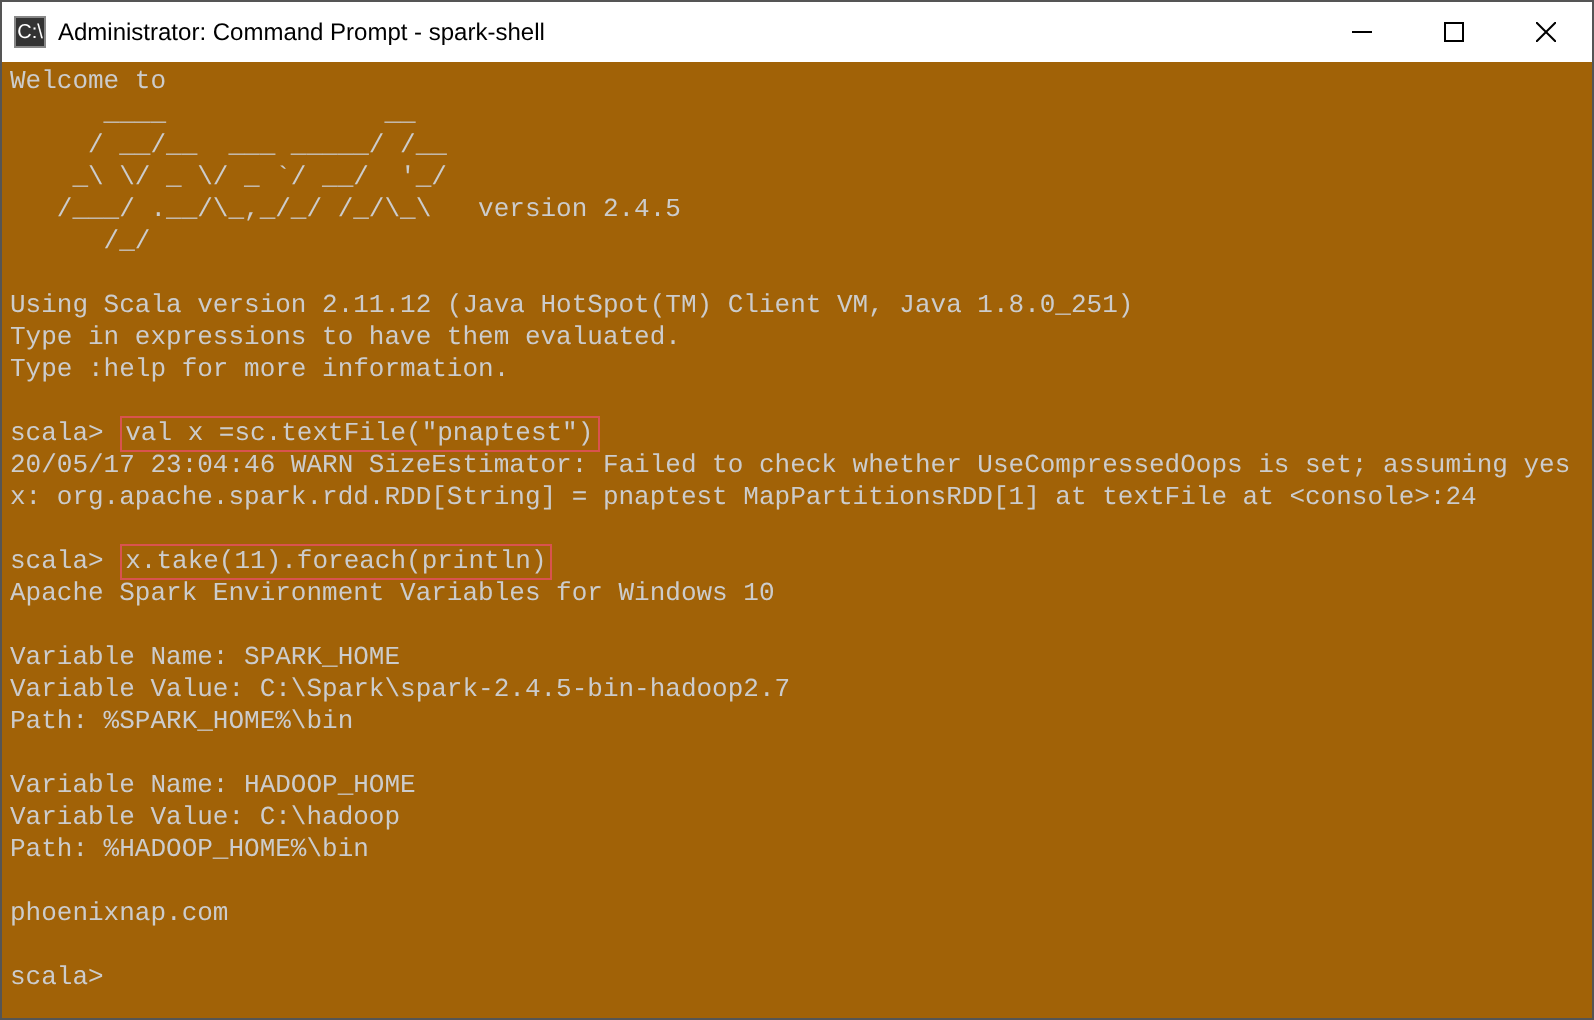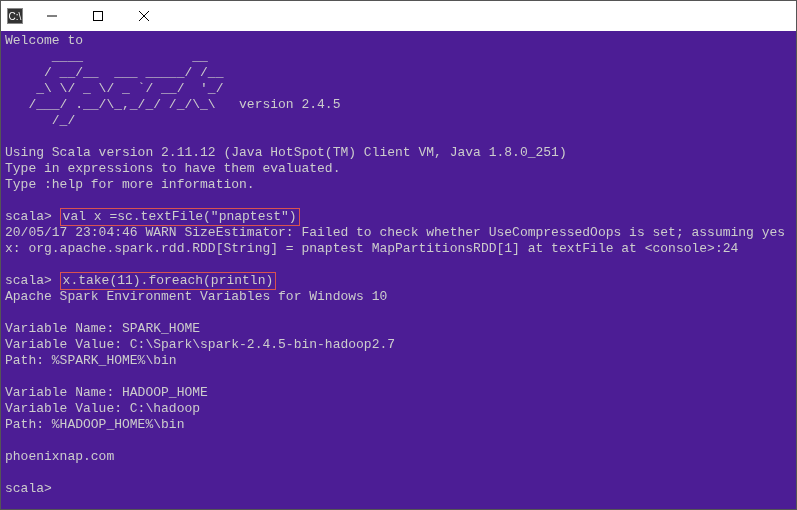--- a/index.html
+++ b/index.html
@@ -50,21 +50,21 @@
       display: flex;
       align-items: center;
       justify-content: center;
       font-family: 'Segoe UI', sans-serif;
       font-size: 10px;
       color: #000;
     }
     .titlebar-btn svg { width: 10px; height: 10px; }
     .terminal {
       flex: 1;
-      background: #4c1d95;
+      background: #a16207;
       color: #ccc;
       font-size: 13px;
       line-height: 16px;
       padding: 2px 4px;
       overflow: hidden;
       white-space: pre;
       font-family: Consolas, 'Courier New', monospace;
     }
     .hl {
       border: 1px solid #d9534f;
@@ -72,20 +72,21 @@
       padding: 0 2px;
       margin: -1px 0;
     }
   </style>
 </head>
 <body>
 
 <div class="window">
   <div class="titlebar">
     <div class="titlebar-icon">C:\</div>
+    <div class="titlebar-text">Administrator: Command Prompt - spark-shell</div>
     <div class="titlebar-controls">
       <div class="titlebar-btn">
         <svg viewBox="0 0 10 10">
             <line x1="0" y1="5" x2="10" y2="5" stroke="#000" stroke-width="1"></line>
           </svg>
       </div>
       <div class="titlebar-btn">
         <svg viewBox="0 0 10 10">
             <rect x="0.5" y="0.5" width="9" height="9" fill="none" stroke="#000" stroke-width="1"></rect>
           </svg>

